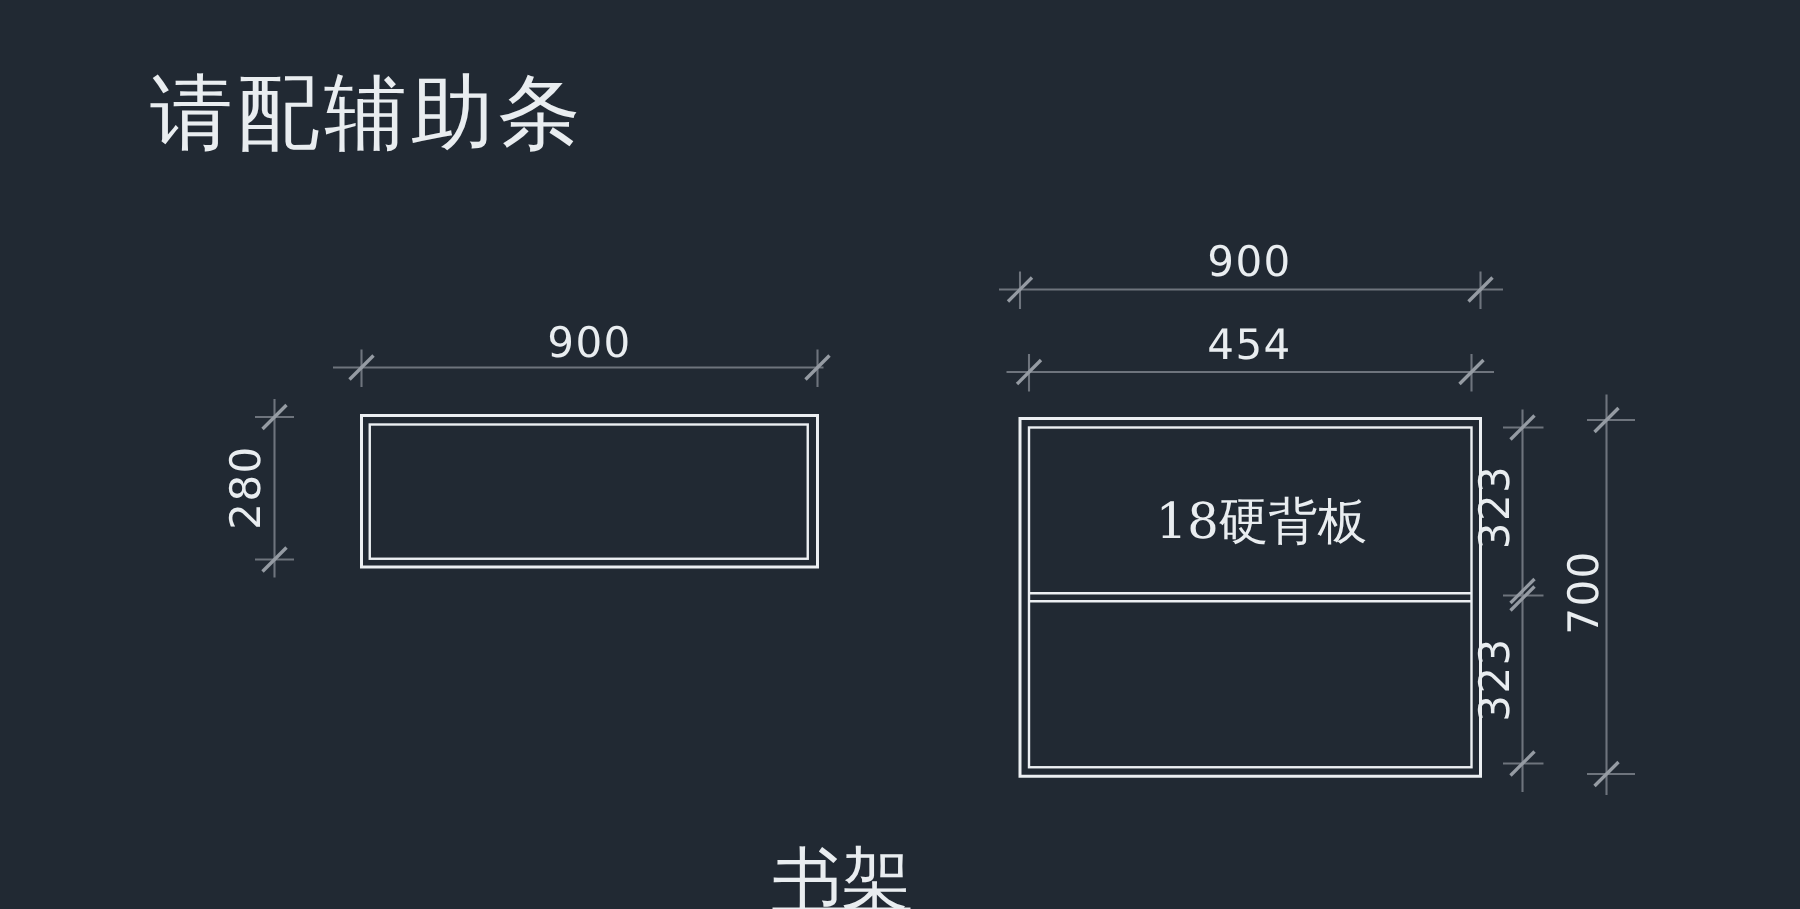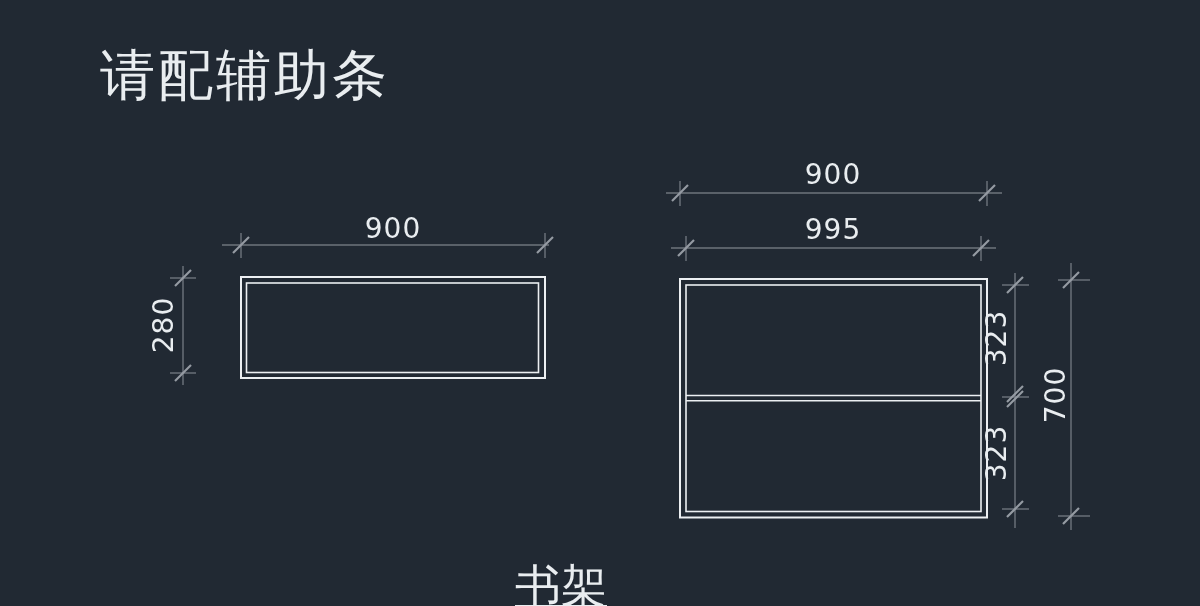--- a/index.html
+++ b/index.html
@@ -133,20 +133,21 @@
     </g>
   </svg>
 
   <div class="txt cn title-note">请配辅助条</div>
 
 
   <div class="txt dim" style="left:393px; top:229px;">900</div>
   <div class="txt dim rot" style="left:164px; top:325px;">280</div>
 
   <div class="txt dim" style="left:833px; top:175px;">900</div>
-  <div class="txt dim" style="left:833px; top:230px;">995</div>
+  <div class="txt dim" style="left:833px; top:230px;">454</div>
   <div class="txt dim rot" style="left:997px; top:338px;">323</div>
   <div class="txt dim rot" style="left:997px; top:453px;">323</div>
   <div class="txt dim rot" style="left:1056px; top:395px;">700</div>
 
+  <div class="txt cn back-panel-label">18硬背板</div>
   <div class="txt cn footer-label">书架</div>
 
 </div>
 
 </body></html>

